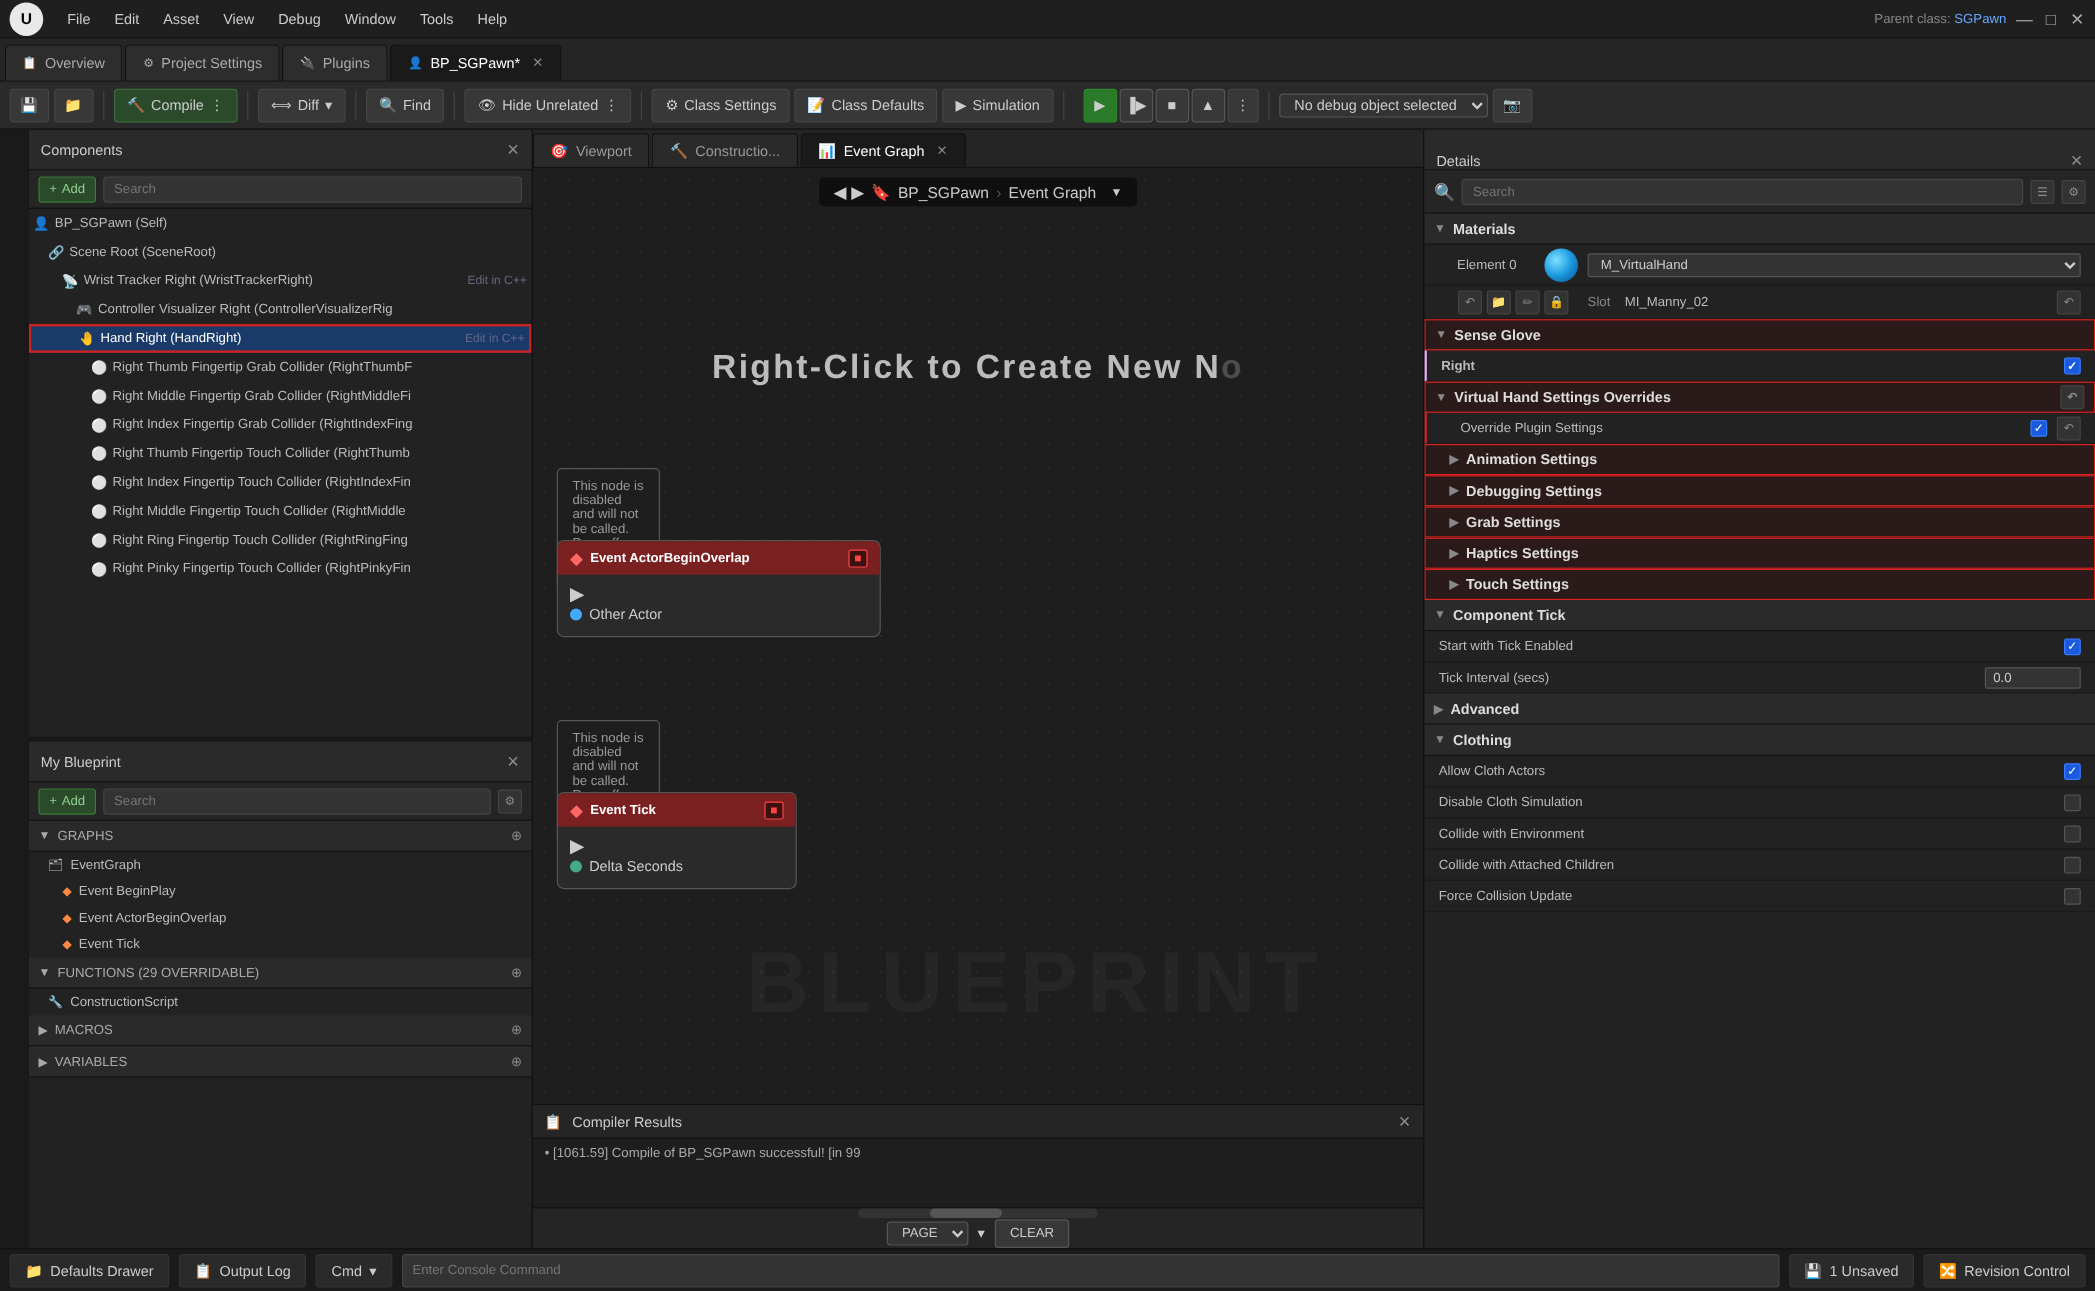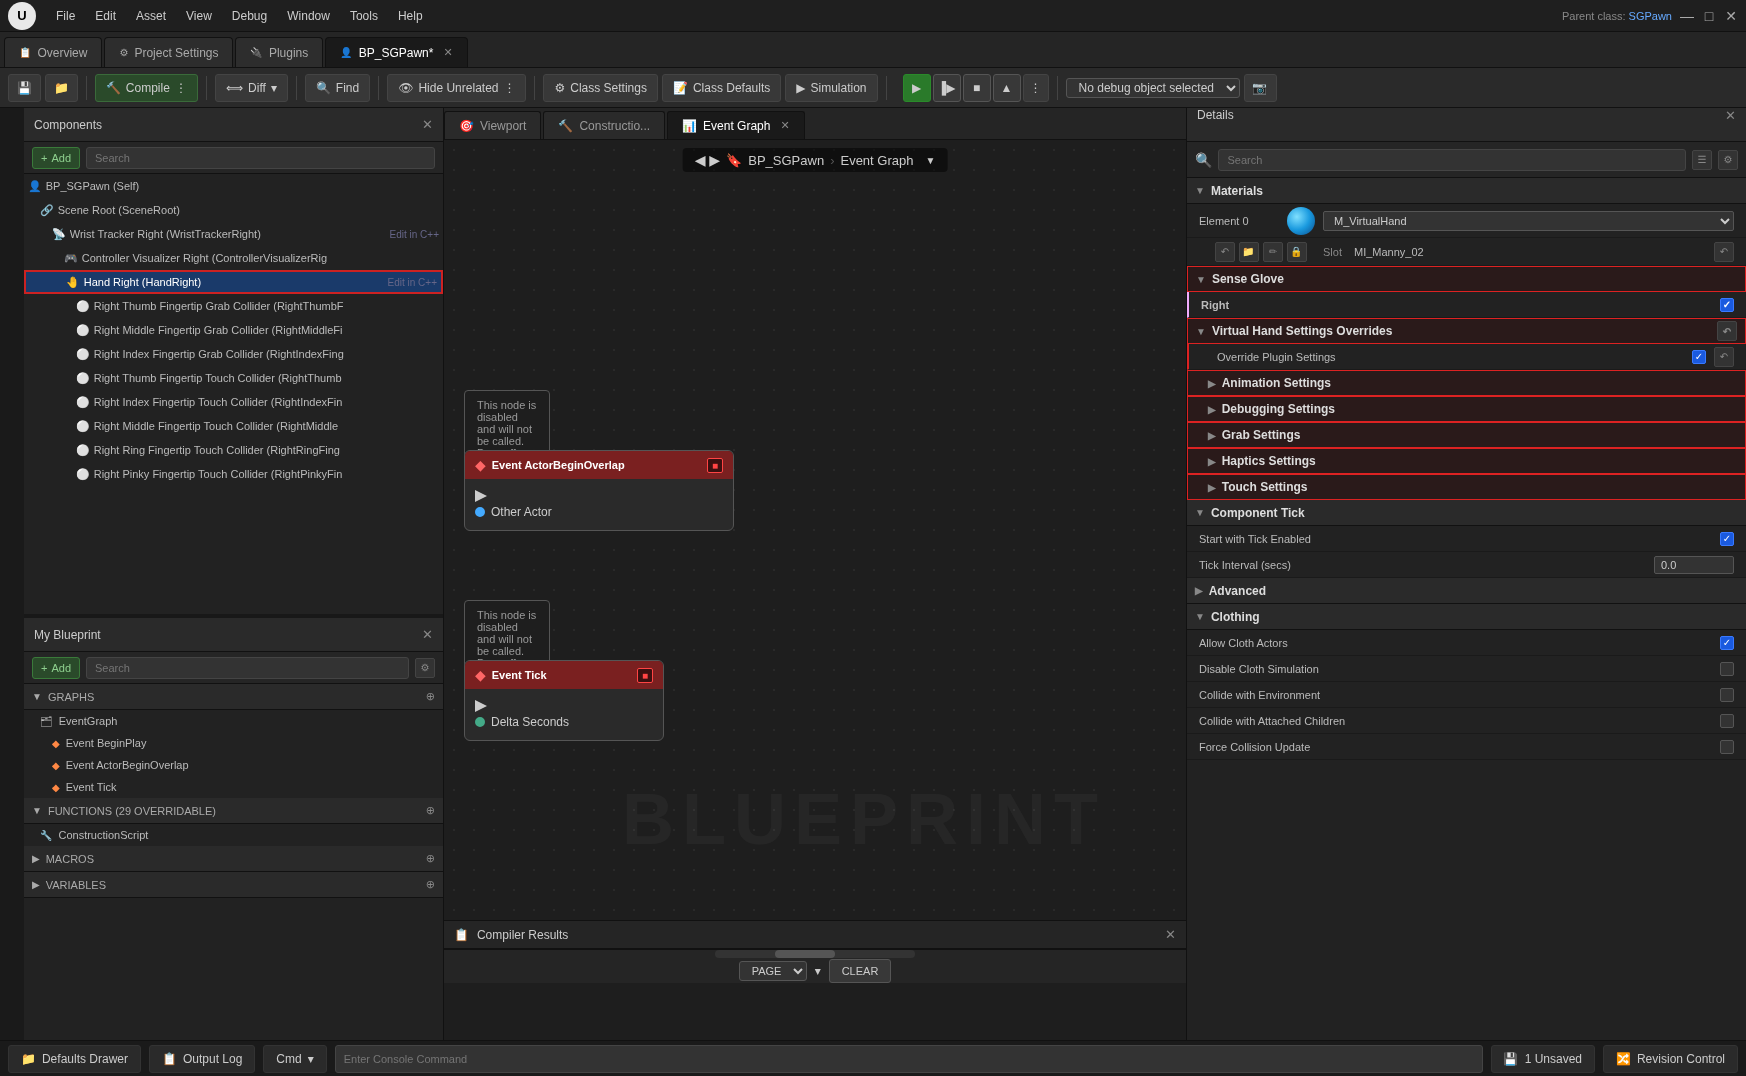--- a/index.html
+++ b/index.html
@@ -301,21 +301,21 @@
       border-radius: 3px; color: #ccc; cursor: pointer; font-size: 11px;
     }
 
     
     .right-panel {
       width: 560px; display: flex; flex-direction: column;
       background: #222; border-left: 1px solid #111; flex-shrink: 0;
     }
     .details-header {
       background: #2a2a2a; height: 34px;
-      display: flex; align-items: flex-start; padding: 0 10px;
+      display: flex; align-items: flex-end; padding: 0 10px;
       border-bottom: 1px solid #111; gap: 8px; flex-shrink: 0;
     }
     .details-toolbar {
       background: #252525; height: 36px;
       display: flex; align-items: center; padding: 0 8px;
       border-bottom: 1px solid #111; gap: 6px; flex-shrink: 0;
     }
     .details-content { flex: 1; overflow-y: auto; }
 
     
@@ -688,20 +688,23 @@
 
       <div class="breadcrumb">
         <span style="font-size:14px;">◀ ▶</span>
         <span>🔖</span>
         <span>BP_SGPawn</span>
         <span class="breadcrumb-sep">›</span>
         <span>Event Graph</span>
         <span style="font-size:10px; margin-left:6px;">▼</span>
       </div>
 
+      <div style="position:absolute; top:150px; left:50%; transform:translateX(-50%); font-size:28px; font-weight:900; color:#ffffff; letter-spacing:2px; opacity:0.7; white-space:nowrap;">
+        Right-Click to Create New N<span style="opacity:0.3;">o</span>
+      </div>
 
       <div style="position:absolute; top:250px; left:20px;">
         <div class="disabled-note">
           This node is disabled and will not be called. Drag off pins to build functionality.
         </div>
       </div>
 
       <div style="position:absolute; top:310px; left:20px; width:270px; background:#2a2a2a; border:1px solid #555; border-radius:6px;">
         <div style="background:#7a2020; padding:6px 10px; border-radius:5px 5px 0 0; display:flex; align-items:center; gap:6px;">
           <span style="color:#ff6666; font-size:14px;">◆</span>
@@ -743,20 +746,23 @@
       </div>
 
       <div class="graph-watermark">BLUEPRINT</div>
     </div>
 
     <div class="compiler-panel">
       <div class="compiler-header">
         <span>📋</span>
         <span>Compiler Results</span>
         <span class="panel-close">✕</span>
+      </div>
+      <div class="compiler-content">
+        <div>• [1061.59] Compile of BP_SGPawn successful! [in 99</div>
       </div>
       <div class="compiler-footer">
         <div style="display:flex; align-items:center; gap:6px;">
           <div style="width:200px; height:8px; background:#333; border-radius:4px; position:relative;">
             <div style="width:60px; height:8px; background:#555; border-radius:4px; position:absolute; left:60px;"></div>
           </div>
         </div>
         <div style="display:flex; align-items:center; gap:8px;">
           <select class="page-select">
             <option>PAGE</option>
@@ -779,21 +785,21 @@
       <div class="small-btn">☰</div>
       <div class="small-btn">⚙</div>
     </div>
     <div class="details-content">
 
       <div class="det-section-header">
         <span class="det-section-arrow">▼</span>
         <span>Materials</span>
       </div>
       <div class="material-row">
-        <span style="flex:0 0 80px; color:#bbb; font-size:11px;">Element 0</span>
+        <span style="flex:0 0 80px; color:#bbb; font-size:11px;text-align:center;">Element 0</span>
         <div class="mat-sphere"></div>
         <select class="mat-select">
           <option>M_VirtualHand</option>
         </select>
       </div>
       <div class="det-row" style="padding-left:28px; height:28px;">
         <div class="icon-row">
           <div class="small-btn">↶</div>
           <div class="small-btn">📁</div>
           <div class="small-btn">✏</div>

